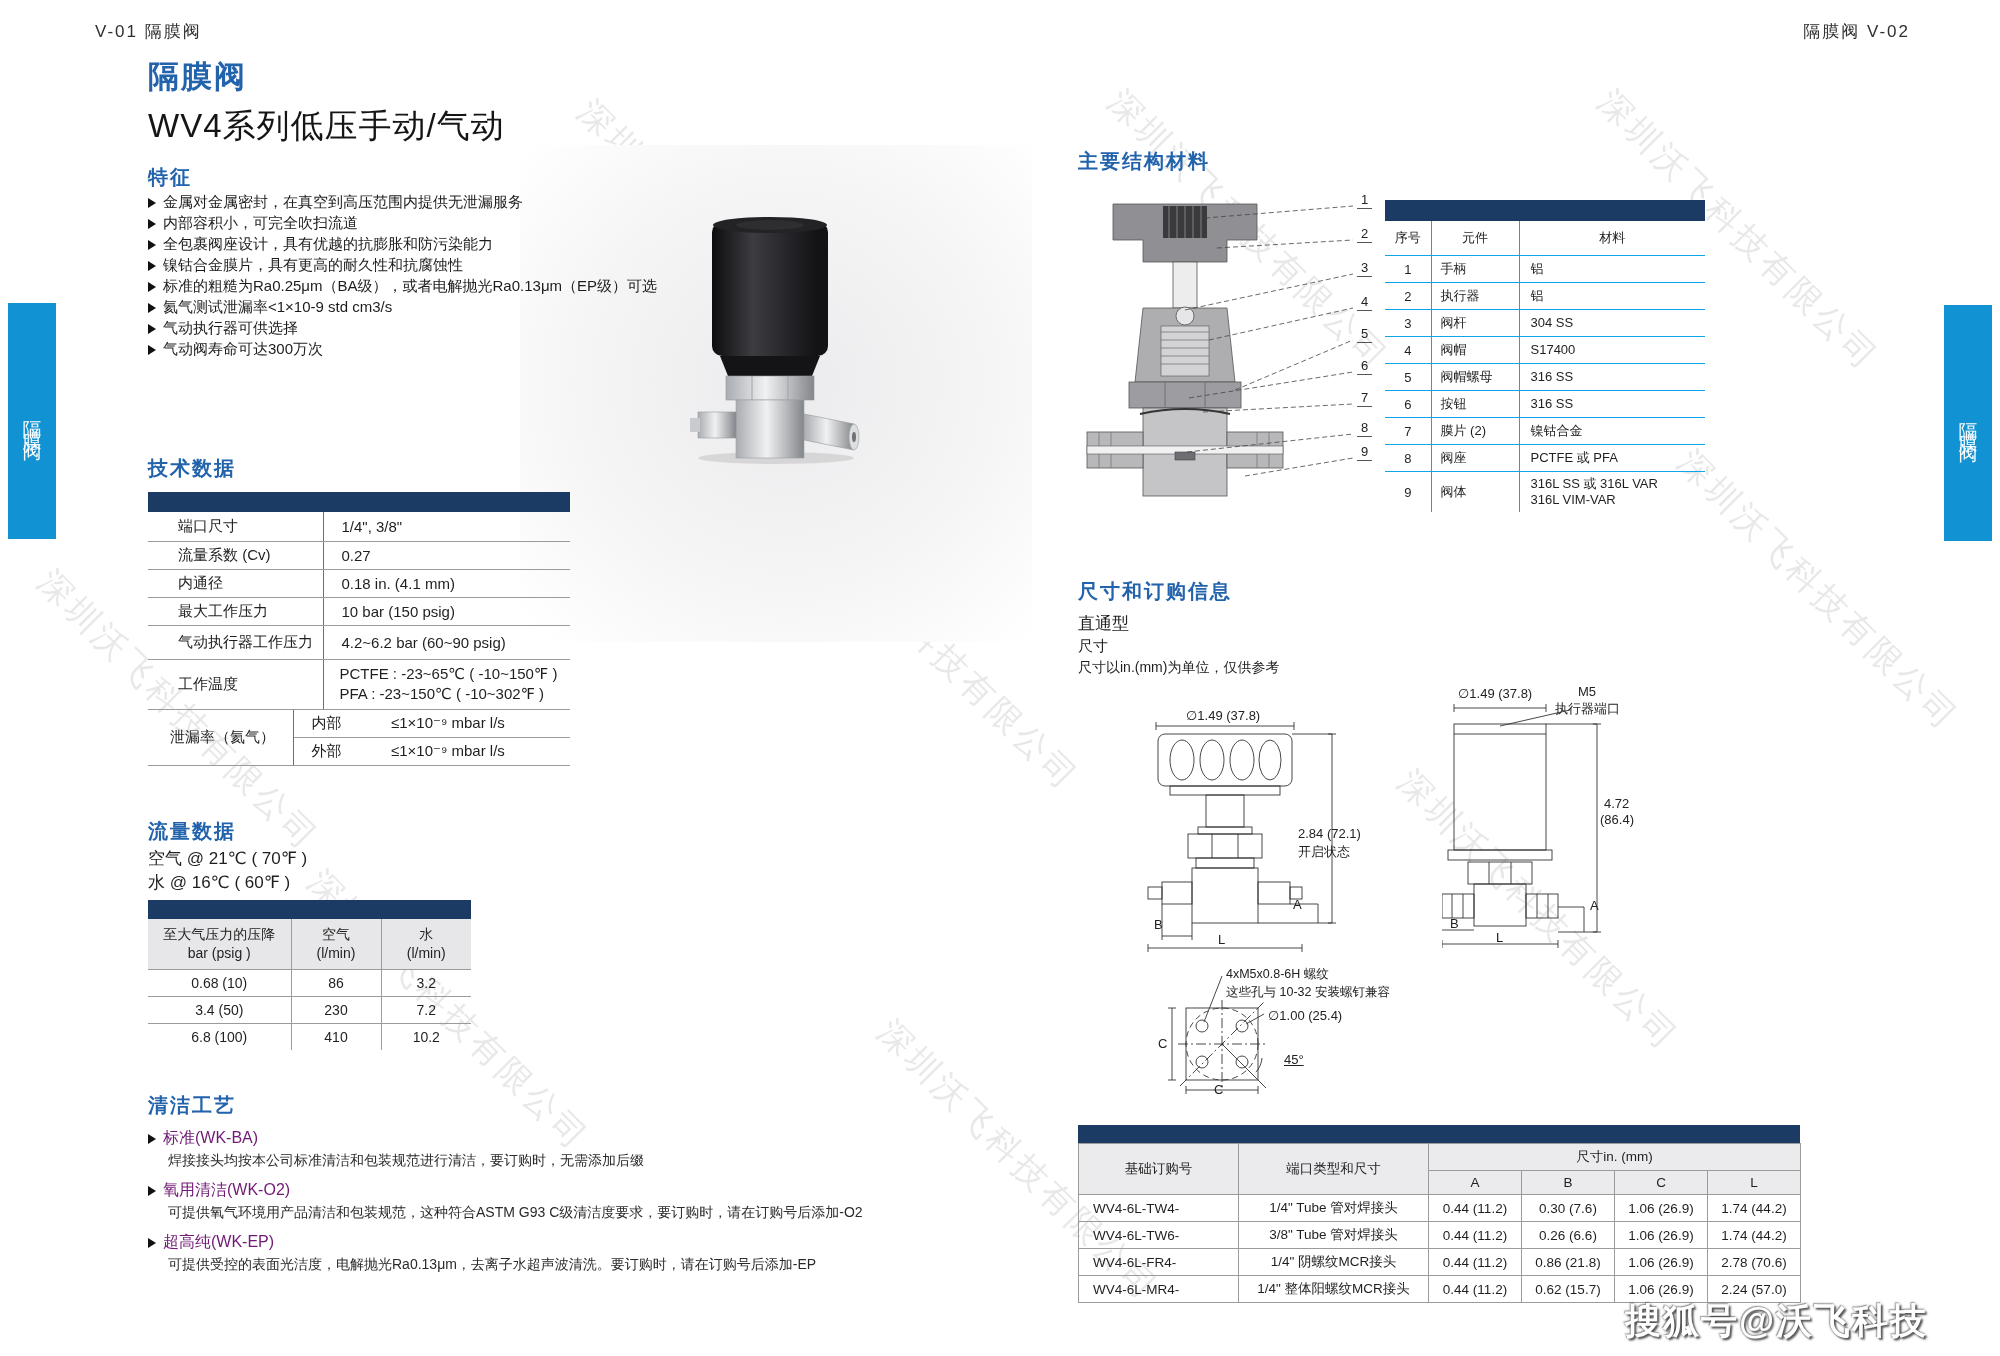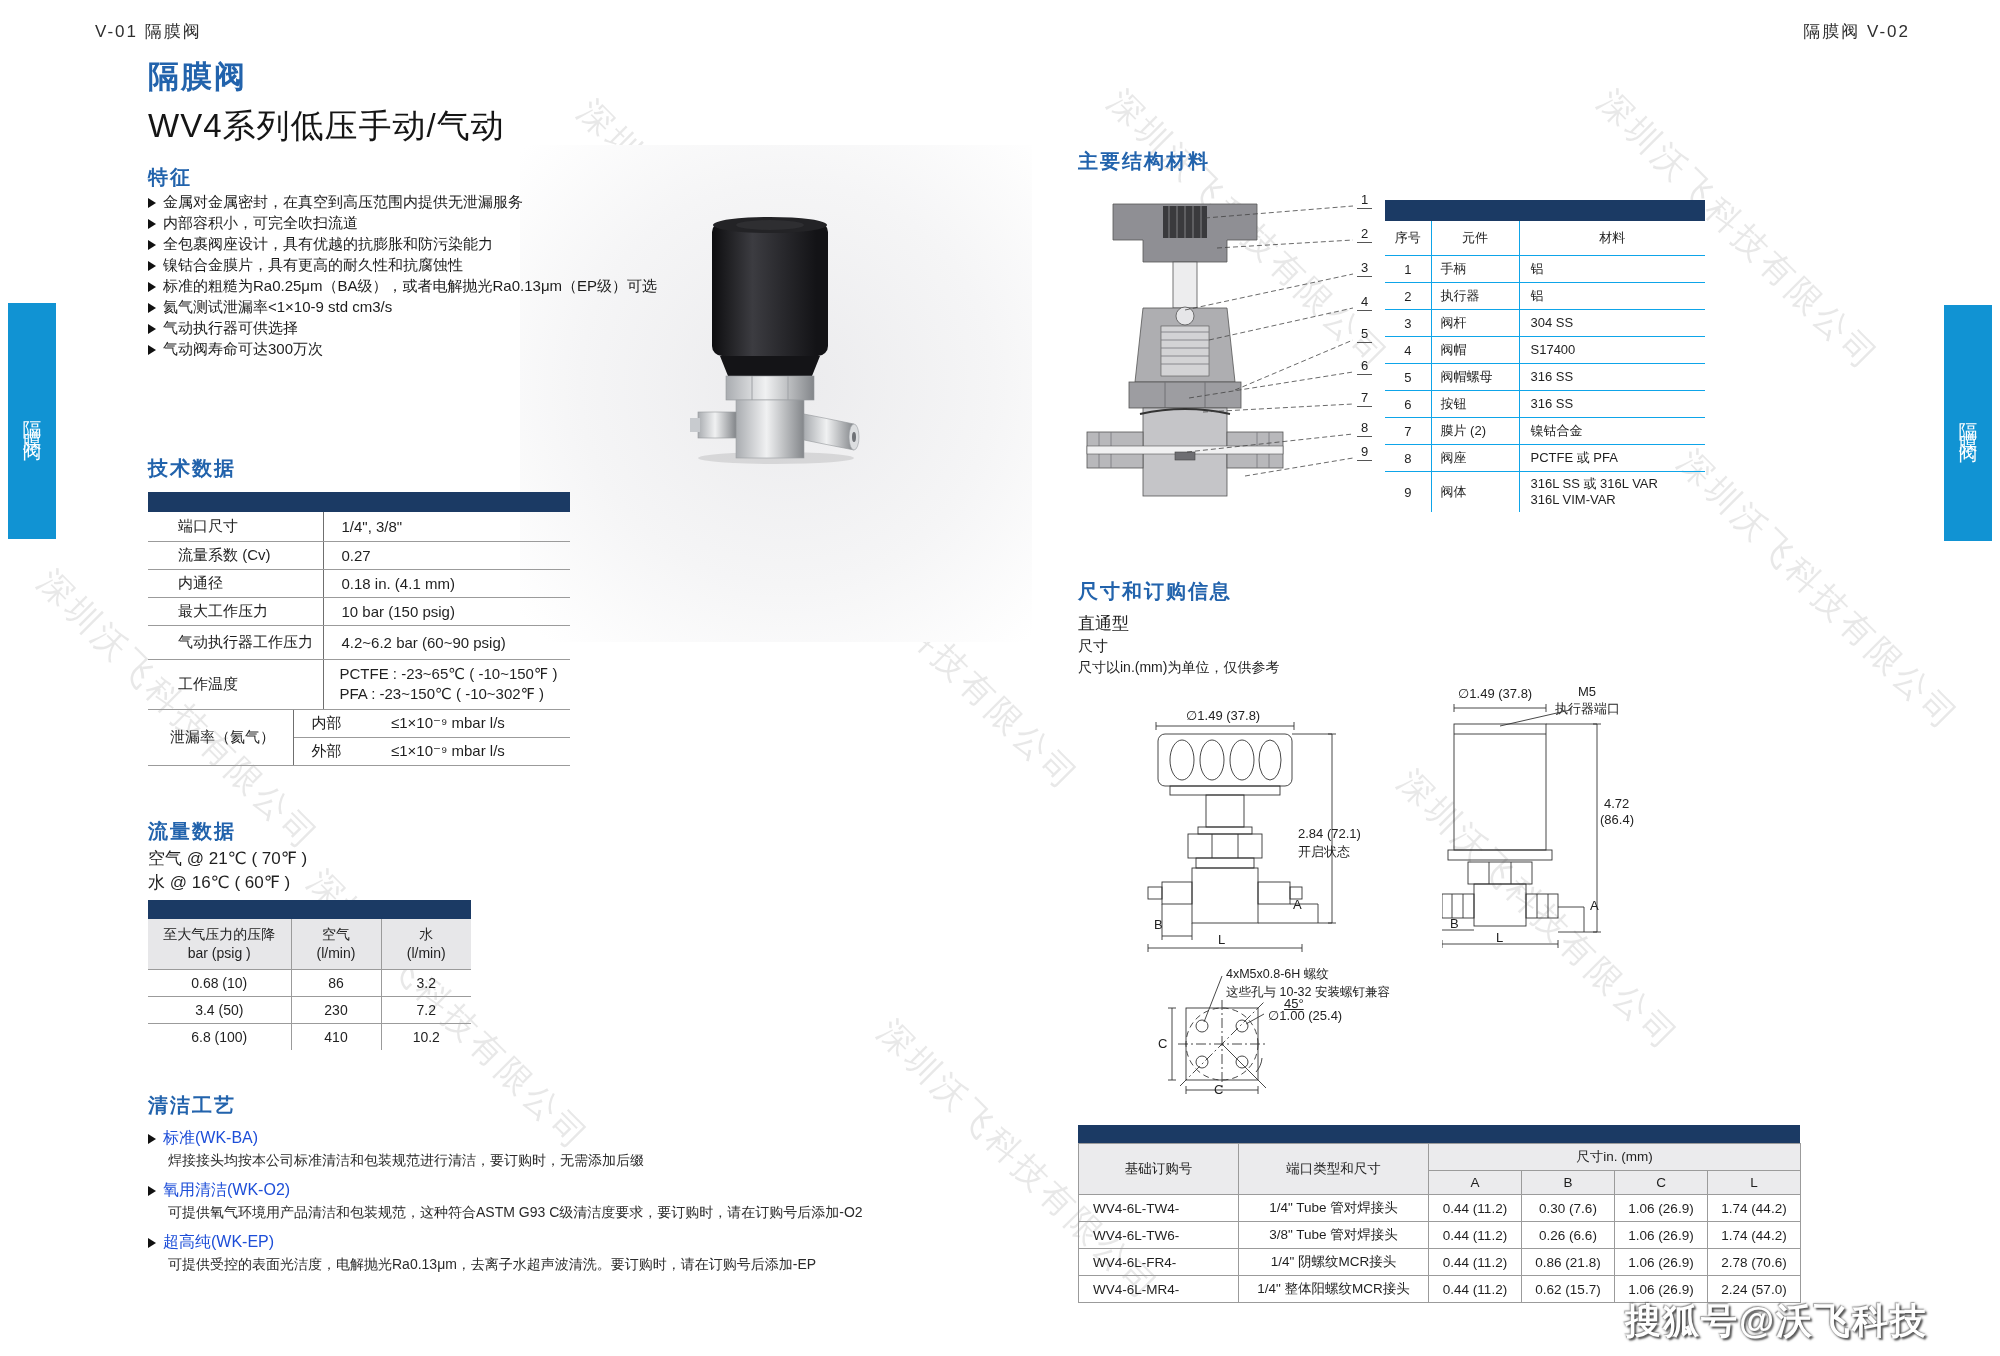--- a/index.html
+++ b/index.html
@@ -40,21 +40,21 @@
   .mat-table td.p{padding-left:9px;}
   .mat-table td.m{padding-left:11px;line-height:16px;}
   
   .ord-table{width:722px;font-size:13.5px;}
   .ord-table td{border:1px solid #9b9b9b;text-align:center;padding:4px 0;}
   .ord-table td.hd{background:#ebebed;}
   .ord-table td.base{text-align:left;padding-left:14px;}
   .callout-num{position:absolute;font-size:13px;color:#222;border-bottom:1px solid #555;padding:0 4px 1px;z-index:2;}
   .dimlabel{position:absolute;font-size:13px;color:#222;white-space:nowrap;z-index:3;}
   .dimlabel.sm{font-size:12.5px;}
-  .clean-title{font-size:16px;color:#1d4ed8;display:flex;align-items:center;white-space:nowrap;}
+  .clean-title{font-size:16px;color:#701a75;display:flex;align-items:center;white-space:nowrap;}
   .clean-desc{font-size:14px;color:#2a2a2a;white-space:nowrap;}
   .sohu{font-size:36px;font-weight:bold;color:#ffffff;letter-spacing:2px;white-space:nowrap;
         text-shadow:2px 2px 2px rgba(40,40,40,0.75), -1px -1px 1px rgba(90,90,90,0.5), 0 0 3px rgba(0,0,0,0.4);}
   svg{display:block;}
 </style>
 </head>
 <body>
 
 <div id="canvas">
 
@@ -499,21 +499,21 @@
         <line x1="16" y1="116" x2="24" y2="116"></line>
       <line x1="34" y1="126" x2="106" y2="126"></line>
         <line x1="34" y1="122" x2="34" y2="130"></line>
         <line x1="106" y1="122" x2="106" y2="130"></line>
       <path d="M104,108 A24,24 0 0 0 110,94"></path>
     </g>
   </svg>
   <div class="dimlabel sm" style="left:1226px;top:966px;">4xM5x0.8-6H 螺纹</div>
   <div class="dimlabel sm" style="left:1226px;top:984px;">这些孔与 10-32 安装螺钉兼容</div>
   <div class="dimlabel" style="left:1268px;top:1008px;">∅1.00 (25.4)</div>
-  <div class="dimlabel" style="left:1284px;top:996px;text-decoration:underline;">45°</div>
+  <div class="dimlabel" style="left:1284px;top:1052px;text-decoration:underline;">45°</div>
   <div class="dimlabel" style="left:1158px;top:1036px;">C</div>
   <div class="dimlabel" style="left:1214px;top:1082px;">C</div>
 
   <div class="abs navybar z" style="left:1078px;top:1125px;width:722px;height:18px;"></div>
   <div class="abs z" style="left:1078px;top:1143px;">
     <table class="ord-table">
       <colgroup>
           <col style="width:160px">
           <col style="width:190px">
           <col style="width:93px">

